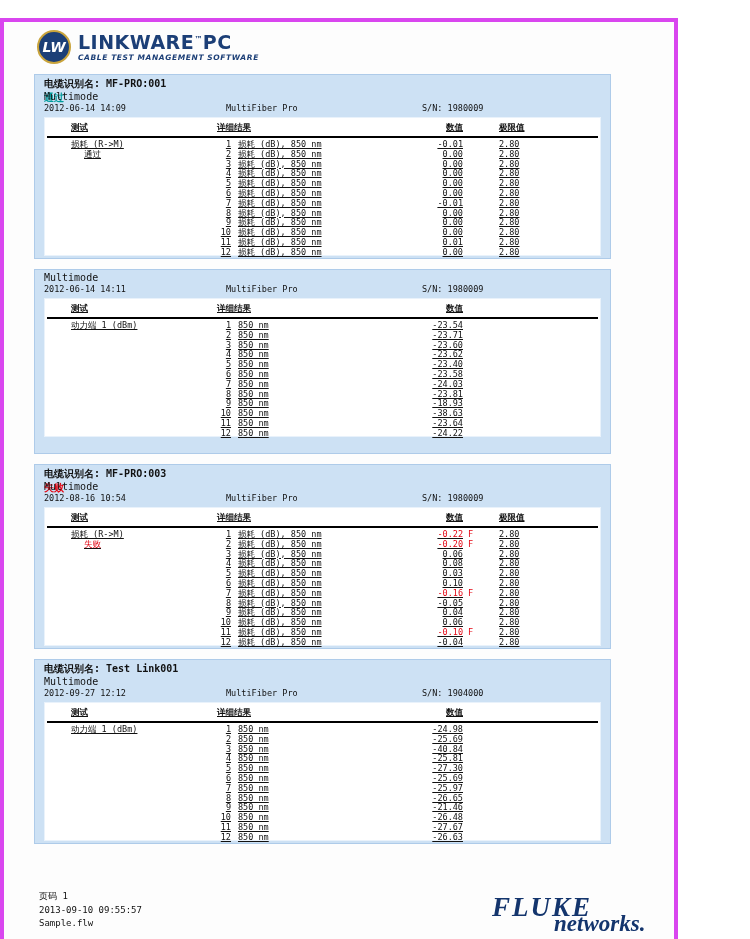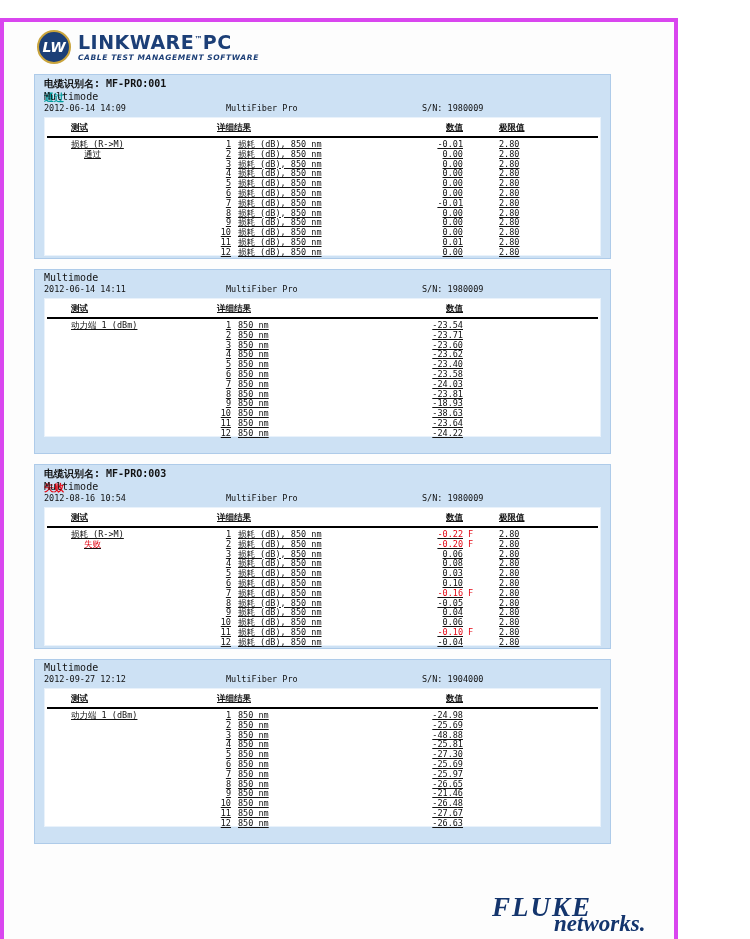--- a/index.html
+++ b/index.html
@@ -357,20 +357,23 @@
           <div class="row">
             <span class="c-test"></span>
             <span class="c-idx">12</span>
             <span class="c-detail">损耗 (dB), 850 nm</span>
             <span class="c-value">-0.04</span>
             <span class="c-limit">2.80</span>
           </div>
         </div>
       </div>
       <div class="section">
+        <div class="cable-row">
+          <span><span>电缆识别名: </span><span>Test Link001</span></span>
+        </div>
         <div class="mode-line">Multimode</div>
         <div class="meta-row">
           <span class="meta-dt">2012-09-27  12:12</span>
           <span class="meta-inst">MultiFiber Pro</span>
           <span class="meta-sn">S/N: 1904000</span>
         </div>
         <div class="tbl">
           <div class="thead">
             <span class="c-test">测试</span>
             <span class="c-detail-h">详细结果</span>
@@ -385,21 +388,21 @@
           <div class="row">
             <span class="c-test"></span>
             <span class="c-idx">2</span>
             <span class="c-detail">850 nm</span>
             <span class="c-value">-25.69</span>
           </div>
           <div class="row">
             <span class="c-test"></span>
             <span class="c-idx">3</span>
             <span class="c-detail">850 nm</span>
-            <span class="c-value">-48.88</span>
+            <span class="c-value">-40.84</span>
           </div>
           <div class="row">
             <span class="c-test"></span>
             <span class="c-idx">4</span>
             <span class="c-detail">850 nm</span>
             <span class="c-value">-25.81</span>
           </div>
           <div class="row">
             <span class="c-test"></span>
             <span class="c-idx">5</span>
@@ -445,20 +448,25 @@
           <div class="row">
             <span class="c-test"></span>
             <span class="c-idx">12</span>
             <span class="c-detail">850 nm</span>
             <span class="c-value">-26.63</span>
           </div>
         </div>
       </div>
     </div>
 
+  <div class="footer-left">
+    <div>页码 1</div>
+    <div>2013-09-10  09:55:57</div>
+    <div>Sample.flw</div>
+  </div>
 
   <div class="fluke">
     <div class="fluke-top">FLUKE</div>
     <div class="fluke-bottom">networks.</div>
     <div class="fluke-dots">. .  . . . .</div>
   </div>
 
   <div class="bottom-bar"></div>
 </div>
 

